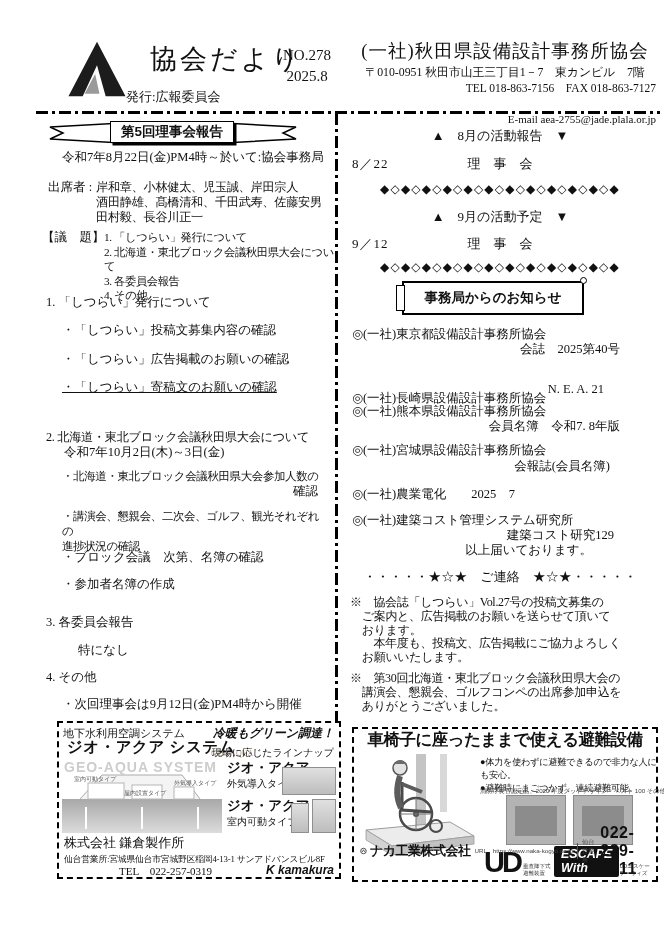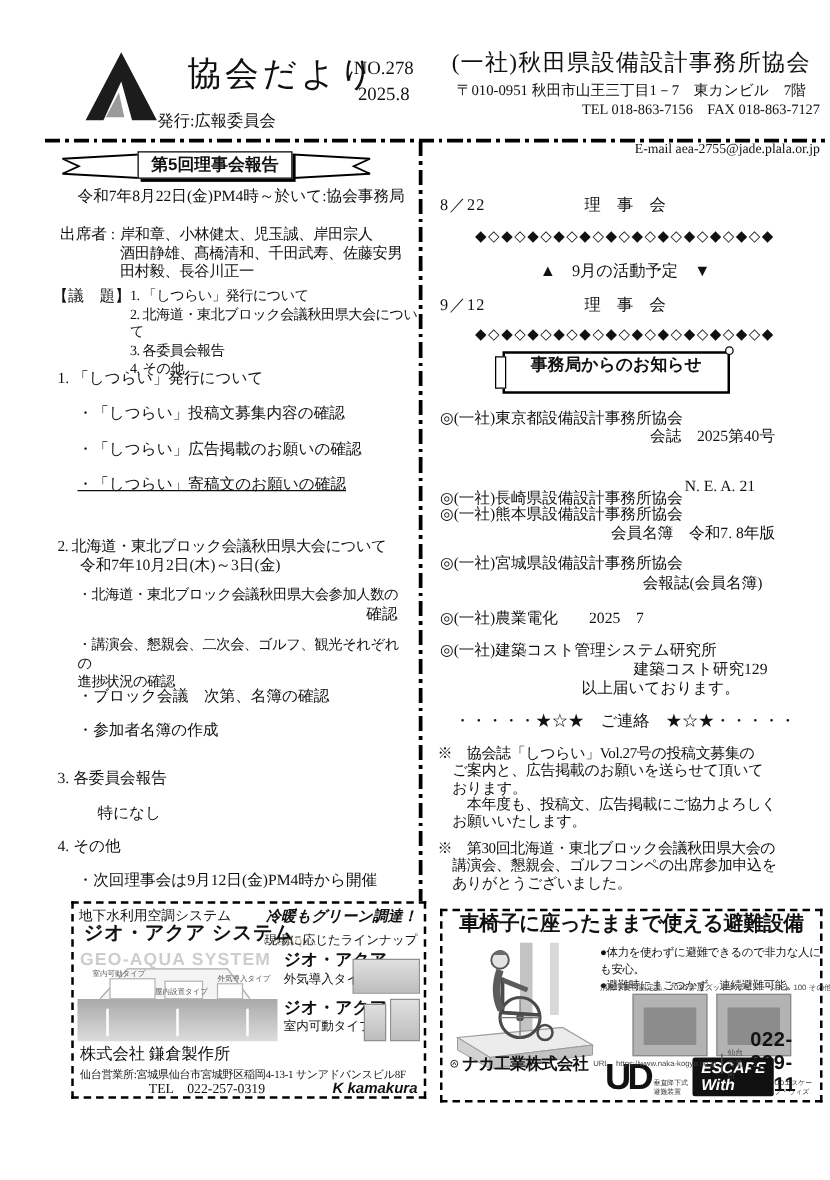--- a/index.html
+++ b/index.html
@@ -13,21 +13,21 @@
   .rt{text-align:right;}
   .hrule{position:absolute;left:36px;top:111px;width:624px;height:3px;
     background:repeating-linear-gradient(90deg,#000 0 12px,transparent 12px 16px,#000 16px 19px,transparent 19px 23px);}
   .vrule{position:absolute;left:335px;top:113px;width:3px;height:644px;
     background:repeating-linear-gradient(180deg,#000 0 12px,transparent 12px 16px,#000 16px 19px,transparent 19px 23px);}
   .ribbon{position:absolute;left:46px;top:119px;width:254px;height:27px;}
   .ribbon .label{position:absolute;left:64px;top:2px;width:122px;height:20px;background:#fff;
     border:1.6px solid #000;box-shadow:2.5px 2.5px 0 #000;display:flex;align-items:center;justify-content:center;
     font-size:13.5px;font-weight:bold;font-family:"Liberation Sans","DejaVu Sans",sans-serif;}
   .scrollbox{position:absolute;left:402px;top:281px;width:178px;height:30px;border:2px solid #000;background:#fff;
-    display:flex;justify-content:center;font-size:13.5px;font-weight:bold;
+    display:flex;align-items:center;justify-content:center;font-size:13.5px;font-weight:bold;
     font-family:"Liberation Sans","DejaVu Sans",sans-serif;}
   .scrollbox:before{content:'';position:absolute;left:-8px;top:2px;width:7px;height:24px;border:1.3px solid #000;background:#fff;}
   .scrollbox:after{content:'';position:absolute;right:-5px;top:-6px;width:5px;height:5px;border:1.3px solid #000;border-radius:50%;background:#fff;}
   .adbox{position:absolute;border:2.5px dashed #000;background:#fff;box-sizing:border-box;}
   .unit{background:linear-gradient(180deg,#e0e0e0,#bdbdbd);border:1px solid #8f8f8f;}
   .photo{width:58px;height:48px;background:#b3b3b3;border:1px solid #8a8a8a;position:relative;}
   .photo:before{content:'';position:absolute;left:8px;top:10px;right:8px;bottom:8px;background:#8c8c8c;}
   .udbox{background:#111;color:#fff;font-weight:bold;font-style:italic;font-size:12.5px;
     font-family:"Liberation Sans","DejaVu Sans",sans-serif;padding:1px 7px 2px;border-radius:2px;}
   .diagram{position:absolute;left:3px;top:40px;width:160px;height:70px;
@@ -88,20 +88,21 @@
   <div class="t" style="left:62px;top:509px;width:268px;font-size:11.5px;letter-spacing:-0.4px;line-height:15px;">・講演会、懇親会、二次会、ゴルフ、観光それぞれの
 進捗状況の確認</div>
   <div class="t" style="left:62px;top:550px;">・ブロック会議　次第、名簿の確認</div>
   <div class="t" style="left:62px;top:577px;">・参加者名簿の作成</div>
 
   <div class="t" style="left:46px;top:615px;">3. 各委員会報告</div>
   <div class="t" style="left:78px;top:643px;">特になし</div>
   <div class="t" style="left:46px;top:670px;">4. その他</div>
   <div class="t" style="left:62px;top:697px;">・次回理事会は9月12日(金)PM4時から開催</div>
 
+  <div class="t ctr" style="left:346px;top:129px;width:308px;font-size:13px;">▲　8月の活動報告　▼</div>
   <div class="t" style="left:352px;top:157px;font-size:13px;letter-spacing:1px;">8／22</div>
   <div class="t ctr" style="left:346px;top:157px;width:308px;font-size:13px;">理　事　会</div>
   <div class="t ctr" style="left:342px;top:182px;width:316px;font-size:12px;letter-spacing:1.2px;">◆◇◆◇◆◇◆◇◆◇◆◇◆◇◆◇◆◇◆◇◆◇◆</div>
 
   <div class="t ctr" style="left:346px;top:210px;width:308px;font-size:13px;">▲　9月の活動予定　▼</div>
   <div class="t" style="left:352px;top:237px;font-size:13px;letter-spacing:1px;">9／12</div>
   <div class="t ctr" style="left:346px;top:237px;width:308px;font-size:13px;">理　事　会</div>
   <div class="t ctr" style="left:342px;top:260px;width:316px;font-size:12px;letter-spacing:1.2px;">◆◇◆◇◆◇◆◇◆◇◆◇◆◇◆◇◆◇◆◇◆◇◆</div>
 
   <div class="scrollbox">

